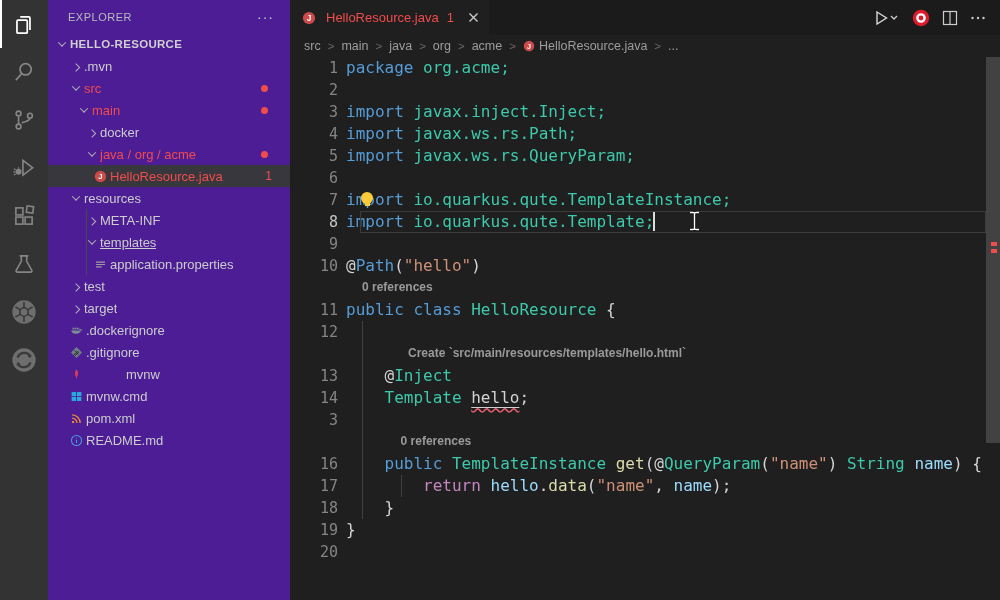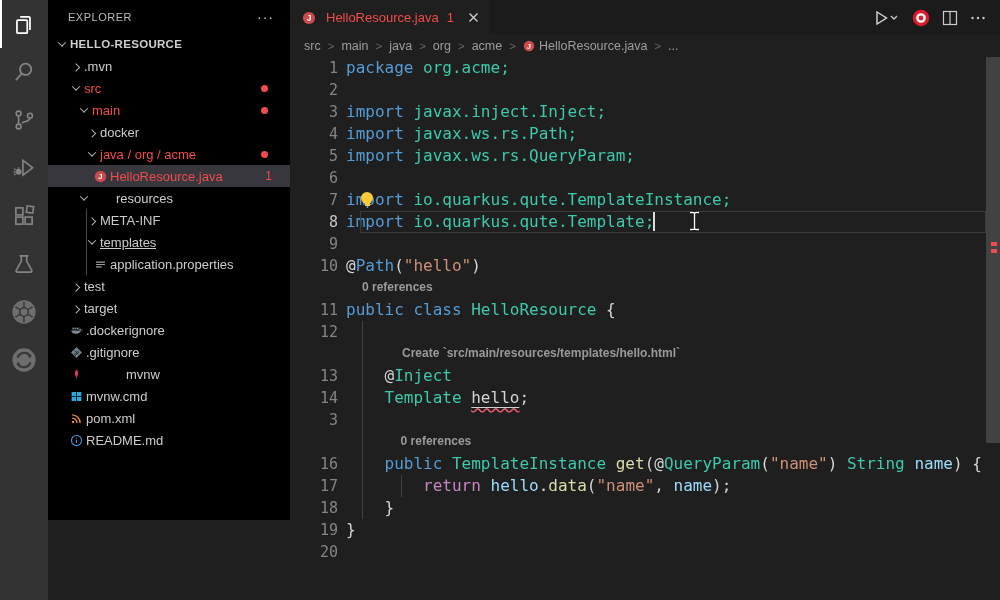--- a/index.html
+++ b/index.html
@@ -6,21 +6,21 @@
   html,body { margin:0; padding:0; }
   body { width:1000px; height:600px; background:#1f1f1f; font-family:"Liberation Sans",sans-serif; overflow:hidden; position:relative; }
 
   
   .activitybar { position:absolute; left:0; top:0; width:48px; height:600px; background:#333333; z-index:5; }
   .ab-item { width:48px; height:48px; display:flex; align-items:center; justify-content:center; color:#858585; position:relative; }
   .ab-item.active { color:#ffffff; }
   .ab-item.active::before { content:""; position:absolute; left:0; top:0; bottom:0; width:2px; background:#ffffff; }
 
   
-  .sidebar { position:absolute; left:48px; top:0; width:242px; height:520px; background:#000000; z-index:4; }
+  .sidebar { position:absolute; left:48px; top:0; width:242px; height:600px; background:#4c1d95; z-index:4; }
   .sb-header { height:33px; display:flex; align-items:center; padding:0 10px 0 20px; }
   .sb-title { flex:1; font-size:11px; letter-spacing:.5px; color:#bbbbbb; }
   .sb-more { color:#cccccc; font-size:14px; letter-spacing:1px; padding-right:6px; }
   .row { height:22px; display:flex; align-items:center; font-size:13px; color:#cccccc; position:relative; padding-right:10px; }
   .row.sel { background:#37373d; }
   .row .label { white-space:nowrap; overflow:hidden; }
   .row.root .label { font-weight:bold; font-size:11.5px; letter-spacing:.3px; color:#cfcfcf; }
   .row .label.red { color:var(--red); }
   .chev { width:16px; height:16px; flex:none; display:flex; align-items:center; justify-content:center; }
   .chev::before { content:""; width:5px; height:5px; border-right:1.2px solid #b8b8b8; border-bottom:1.2px solid #b8b8b8; }
@@ -174,21 +174,21 @@
       <div class="row sel" style="padding-left: 44px;">
         <span class="ficon">
           <svg viewBox="0 0 16 16">
             <circle cx="8" cy="8" r="7" fill="#cc4a4a"></circle>
             <text x="8" y="11.5" font-family="Liberation Sans,sans-serif" font-size="9.5" font-weight="bold" fill="#ffffff" text-anchor="middle">J</text>
           </svg>
         </span>
         <span class="label red">HelloResource.java</span>
         <span class="nbadge">1</span>
       </div>
-      <div class="row" style="padding-left: 28px; gap: 24px;">
+      <div class="row" style="padding-left: 20px;">
         <span class="chev open"></span>
         <span class="label">resources</span>
       </div>
       <div class="row" style="padding-left: 36px;">
         <span class="chev closed"></span>
         <span class="label">META-INF</span>
       </div>
       <div class="row" style="padding-left: 36px; text-decoration: underline;">
         <span class="chev open"></span>
         <span class="label">templates</span>
@@ -348,21 +348,21 @@
       <div class="cl"><span class="num">7</span><span class="txt"><span class="tok-k">import </span><span class="tok-t">io.quarkus.qute.TemplateInstance;</span></span><div class="bulb"></div></div>
       <div class="cl current"><span class="num">8</span><span class="txt"><span class="tok-k">import </span><span class="tok-t">io.quarkus.qute.Template;</span><span class="caret"></span></span></div>
       <div class="cl"><span class="num">9</span><span class="txt"></span></div>
       <div class="cl"><span class="num">10</span><span class="txt"><span class="tok-p">@</span><span class="tok-k">Path</span><span class="tok-p">(</span><span class="tok-s">"hello"</span><span class="tok-p">)</span></span></div>
       <div class="lens-row">
         <span class="lens" style="left: 72px;">0 references</span>
       </div>
       <div class="cl"><span class="num">11</span><span class="txt"><span class="tok-k">public class </span><span class="tok-t">HelloResource </span><span class="tok-p">{</span></span></div>
       <div class="cl"><span class="num">12</span><span class="txt"></span><span class="guide" style="left: 72px;"></span></div>
       <div class="lens-row">
-        <span class="lens" style="left: 112px;">Create `src/main/resources/templates/hello.html`</span>
+        <span class="lens" style="left: 118px;">Create `src/main/resources/templates/hello.html`</span>
         <span class="guide" style="left: 72px;"></span>
       </div>
       <div class="cl"><span class="num">13</span><span class="txt"><span class="tok-p">    @</span><span class="tok-t">Inject</span></span><span class="guide" style="left: 72px;"></span></div>
       <div class="cl"><span class="num">14</span><span class="txt"><span class="tok-p">    </span><span class="tok-t">Template </span><span class="tok-u"><i>hello</i></span><span class="tok-p">;</span></span><span class="guide" style="left: 72px;"></span></div>
       <div class="cl"><span class="num">3</span><span class="txt"></span><span class="guide" style="left: 72px;"></span></div>
       <div class="lens-row">
         <span class="lens" style="left: 110.532px;">0 references</span>
         <span class="guide" style="left: 72px;"></span>
       </div>
       <div class="cl"><span class="num">16</span><span class="txt"><span class="tok-p">    </span><span class="tok-k">public </span><span class="tok-t">TemplateInstance </span><span class="tok-f">get</span><span class="tok-p">(@</span><span class="tok-t">QueryParam</span><span class="tok-p">(</span><span class="tok-s">"name"</span><span class="tok-p">) </span><span class="tok-t">String </span><span class="tok-v">name</span><span class="tok-p">) {</span></span><span class="guide" style="left: 72px;"></span></div>

